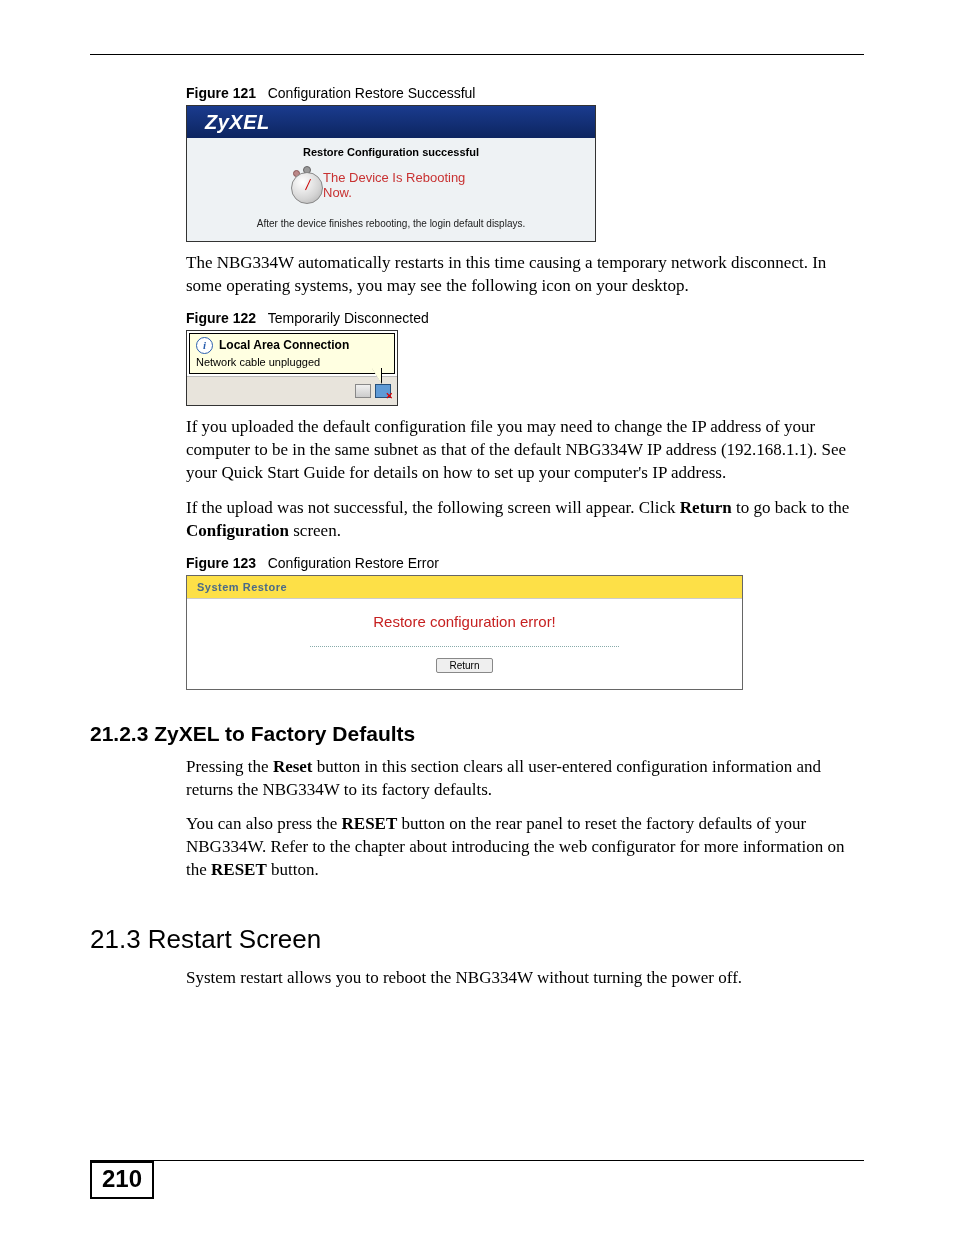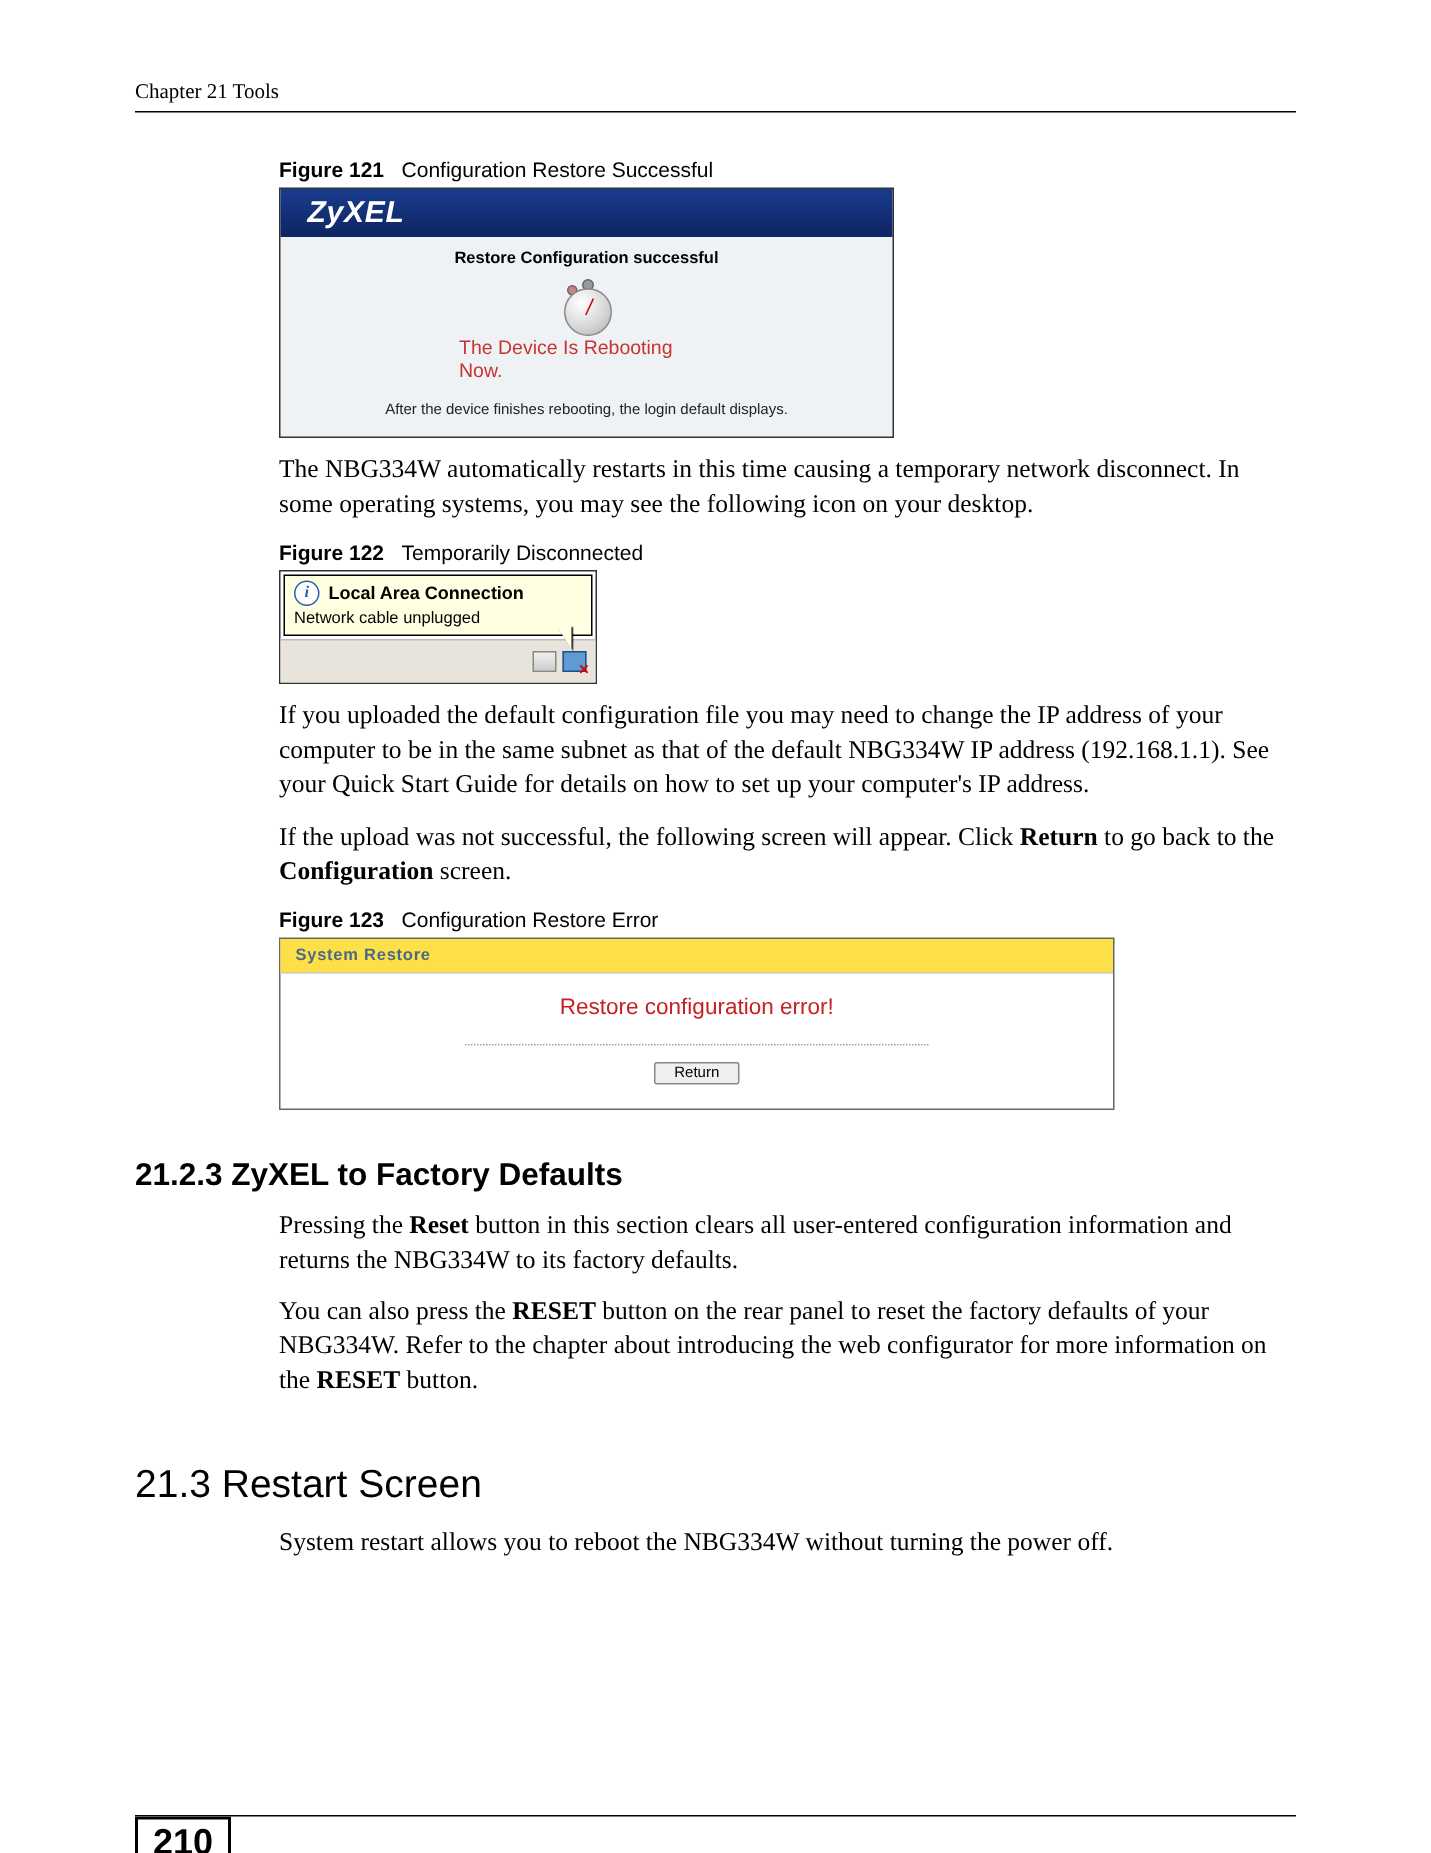--- a/index.html
+++ b/index.html
@@ -85,21 +85,20 @@
     font-weight: bold;
     color: #000;
     margin-bottom: 8px;
   }
   .fig121-mid {
     display: flex;
     align-items: center;
     justify-content: center;
     gap: 0;
     margin-bottom: 14px;
-    flex-direction: column;
   }
   .stopwatch {
     width: 34px;
     height: 38px;
     position: relative;
   }
   .stopwatch .ring {
     position: absolute;
     left: 2px;
     top: 6px;
@@ -294,21 +293,20 @@
     position: relative;
     top: -4px;
     background: #fff;
   }
 </style>
 </head>
 <body>
 
 <div class="page">
 
-  <div class="running-header">Chapter 21 Tools</div>
   <hr class="header-rule">
 
   <div class="indent-block">
 
     <p class="fig-caption">
       <b>Figure 121</b>&nbsp;&nbsp;&nbsp;<span>Configuration Restore Successful</span>
     </p>
     <div class="fig121">
       <div class="fig121-outer">
         <div class="zyxel-bar">ZyXEL</div>

